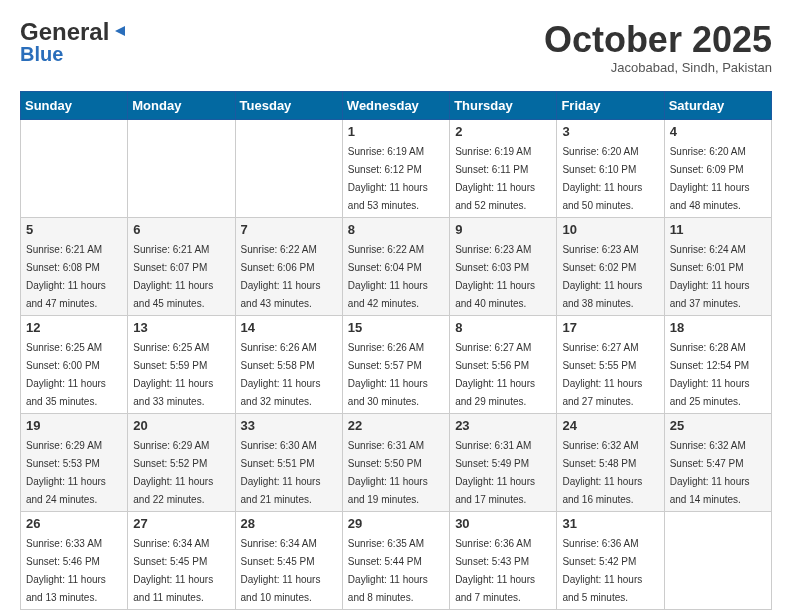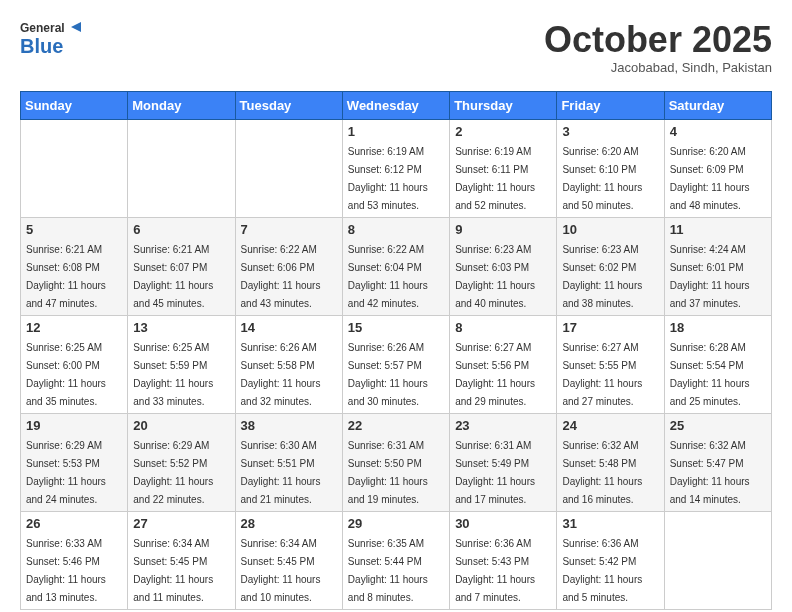--- a/index.html
+++ b/index.html
@@ -15,21 +15,21 @@
       justify-content: space-between;
       align-items: flex-start;
       margin-bottom: 16px;
     }
     .logo {
       display: flex;
       flex-direction: column;
       align-items: flex-start;
     }
     .logo-general {
-      font-size: 12px;
+      font-size: 24px;
       font-weight: bold;
       color: #333;
       line-height: 1;
     }
     .logo-blue {
       font-size: 20px;
       font-weight: bold;
       color: #2a6ebb;
       line-height: 1;
     }
@@ -46,21 +46,21 @@
     .location {
       font-size: 13px;
       color: #555;
     }
     table {
       width: 100%;
       border-collapse: collapse;
       table-layout: fixed;
     }
     thead th {
-      background: #3b82f6;
+      background: #0369a1;
       color: #fff;
       font-size: 13px;
       font-weight: bold;
       padding: 6px 4px;
       text-align: left;
       border: 1px solid #1a5aa0;
     }
     tbody td {
       border: 1px solid #ccc;
       vertical-align: top;
@@ -158,21 +158,21 @@
 Daylight: 11 hours
 and 42 minutes.</span></td>
         <td><span class="day-number">9</span><span class="day-info" style="white-space: pre-line;">Sunrise: 6:23 AM
 Sunset: 6:03 PM
 Daylight: 11 hours
 and 40 minutes.</span></td>
         <td><span class="day-number">10</span><span class="day-info" style="white-space: pre-line;">Sunrise: 6:23 AM
 Sunset: 6:02 PM
 Daylight: 11 hours
 and 38 minutes.</span></td>
-        <td><span class="day-number">11</span><span class="day-info" style="white-space: pre-line;">Sunrise: 4:24 AM
+        <td><span class="day-number">11</span><span class="day-info" style="white-space: pre-line;">Sunrise: 6:24 AM
 Sunset: 6:01 PM
 Daylight: 11 hours
 and 37 minutes.</span></td>
       </tr>
       <tr>
         <td><span class="day-number">12</span><span class="day-info" style="white-space: pre-line;">Sunrise: 6:25 AM
 Sunset: 6:00 PM
 Daylight: 11 hours
 and 35 minutes.</span></td>
         <td><span class="day-number">13</span><span class="day-info" style="white-space: pre-line;">Sunrise: 6:25 AM
@@ -189,34 +189,34 @@
 and 30 minutes.</span></td>
         <td><span class="day-number">8</span><span class="day-info" style="white-space: pre-line;">Sunrise: 6:27 AM
 Sunset: 5:56 PM
 Daylight: 11 hours
 and 29 minutes.</span></td>
         <td><span class="day-number">17</span><span class="day-info" style="white-space: pre-line;">Sunrise: 6:27 AM
 Sunset: 5:55 PM
 Daylight: 11 hours
 and 27 minutes.</span></td>
         <td><span class="day-number">18</span><span class="day-info" style="white-space: pre-line;">Sunrise: 6:28 AM
-Sunset: 5:54 PM
+Sunset: 12:54 PM
 Daylight: 11 hours
 and 25 minutes.</span></td>
       </tr>
       <tr>
         <td><span class="day-number">19</span><span class="day-info" style="white-space: pre-line;">Sunrise: 6:29 AM
 Sunset: 5:53 PM
 Daylight: 11 hours
 and 24 minutes.</span></td>
         <td><span class="day-number">20</span><span class="day-info" style="white-space: pre-line;">Sunrise: 6:29 AM
 Sunset: 5:52 PM
 Daylight: 11 hours
 and 22 minutes.</span></td>
-        <td><span class="day-number">38</span><span class="day-info" style="white-space: pre-line; margin-top: 35px;">Sunrise: 6:30 AM
+        <td><span class="day-number">33</span><span class="day-info" style="white-space: pre-line; margin-top: 35px;">Sunrise: 6:30 AM
 Sunset: 5:51 PM
 Daylight: 11 hours
 and 21 minutes.</span></td>
         <td><span class="day-number">22</span><span class="day-info" style="white-space: pre-line;">Sunrise: 6:31 AM
 Sunset: 5:50 PM
 Daylight: 11 hours
 and 19 minutes.</span></td>
         <td><span class="day-number">23</span><span class="day-info" style="white-space: pre-line;">Sunrise: 6:31 AM
 Sunset: 5:49 PM
 Daylight: 11 hours

